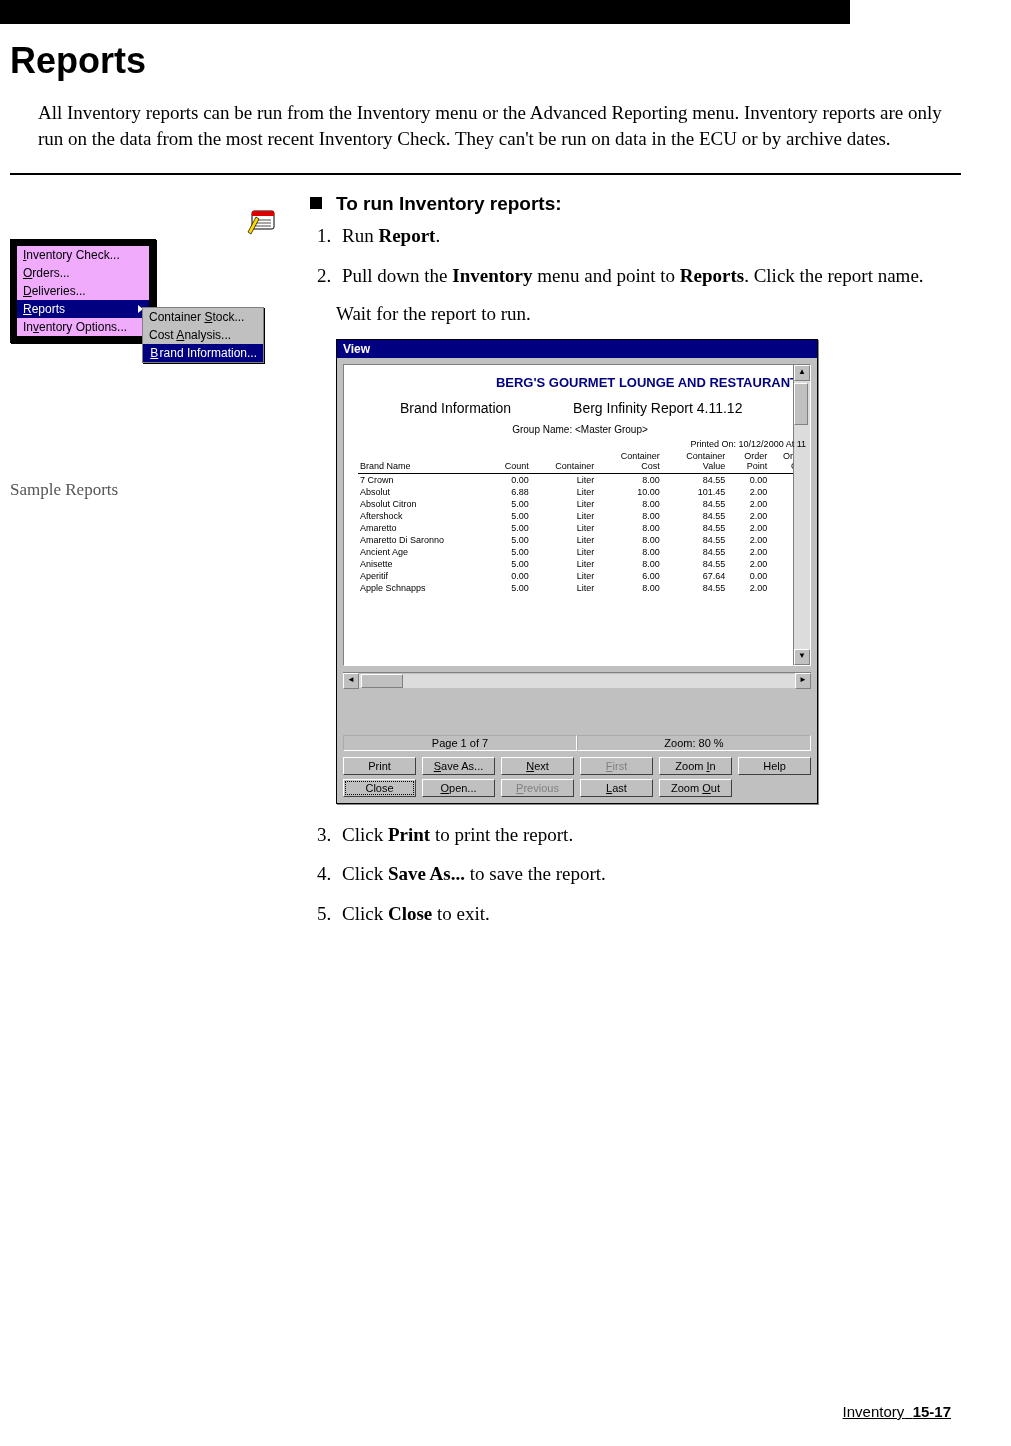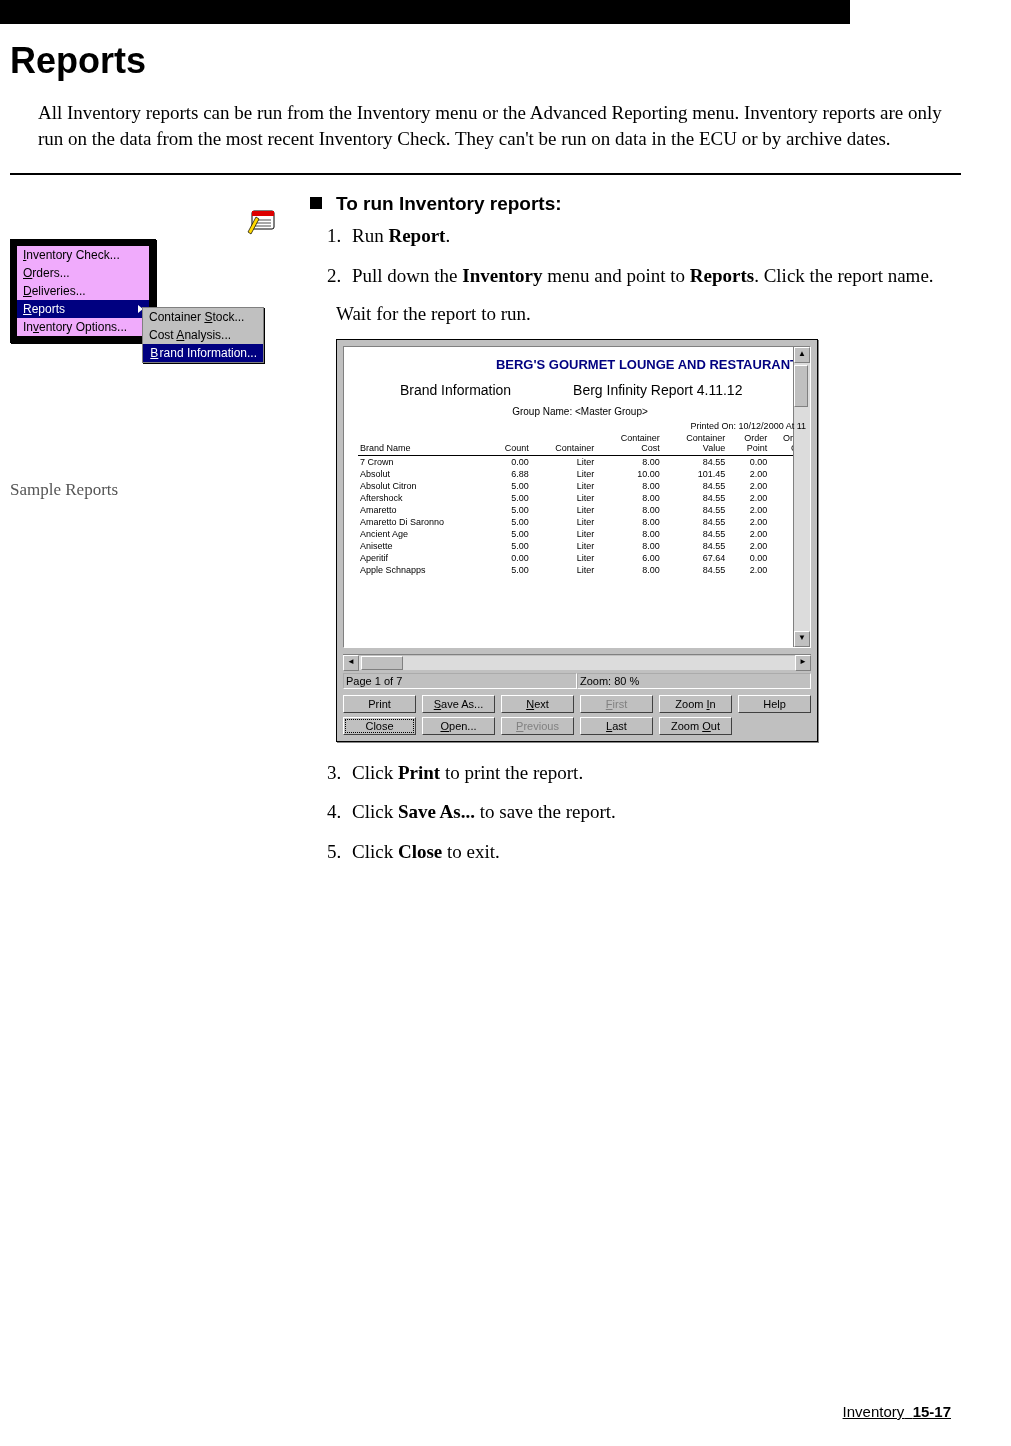--- a/index.html
+++ b/index.html
@@ -125,21 +125,20 @@
   ol.steps {
     margin: 0 0 0 26px;
     padding: 0;
     list-style-position: outside;
     font-size: 19px;
   }
   ol.steps > li {
     margin-bottom: 14px;
     padding-left: 6px;
     line-height: 1.35;
-    margin-left: 10px;
   }
   ol.steps b { font-weight: bold; }
   .wait-line { margin: 10px 0 14px 26px; font-size:19px; }
 
   
   .win {
     width: 480px;
     border: 1px solid #000;
     font-family: "MS Sans Serif", Tahoma, Arial, sans-serif;
     font-size: 11px;
@@ -237,21 +236,21 @@
   }
   .vscroll .arrow { width:14px; height:14px; background:#c0c0c0; border:1px solid #808080; border-top-color:#fff; border-left-color:#fff; font-size:8px; text-align:center; line-height:12px;}
   .vscroll .track { flex:1; background:#dcdcdc; position:relative;}
   .vscroll .thumb { position:absolute; top:2px; left:0; width:12px; height:40px; background:#c0c0c0; border:1px solid #808080; border-top-color:#fff; border-left-color:#fff;}
   .statusbar {
     display:flex;
     font-size:11px;
     padding: 2px 6px;
     color:#000;
   }
-  .statusbar .cell { flex:1; text-align:left; border:1px inset #fff; padding:1px 2px;}
+  .statusbar .cell { flex:1; text-align:center; border:1px inset #fff; padding:1px 2px;margin-top:44px;}
   .btnrow { display:flex; gap:6px; padding: 4px 6px 6px 6px; }
   .btncol { display:flex; flex-direction:column; gap:4px; flex:1;}
   .btn {
     font-size:11px;
     background:#c0c0c0;
     border:1px solid #000;
     border-top-color:#fff;
     border-left-color:#fff;
     border-right-color:#404040;
     border-bottom-color:#404040;
@@ -334,20 +333,21 @@
       <div class="proc-head">
         <span class="sq"></span><span>To run Inventory reports:</span>
       </div>
       <ol class="steps">
         <li><span>Run </span><b>Report</b><span>.</span></li>
         <li><span>Pull down the </span><b>Inventory</b><span> menu and point to </span><b>Reports</b><span>. Click the report name.</span></li>
       </ol>
       <div class="wait-line">Wait for the report to run.</div>
 
       <div class="win">
+        <div class="titlebar">View</div>
         <div class="docarea">
           <div class="vscroll">
             <div class="arrow">▲</div>
             <div class="track">
                 <div class="thumb"></div>
               </div>
             <div class="arrow">▼</div>
           </div>
           <div class="doc-inner">
             <div class="doc-title">BERG'S GOURMET LOUNGE AND RESTAURANT</div>

